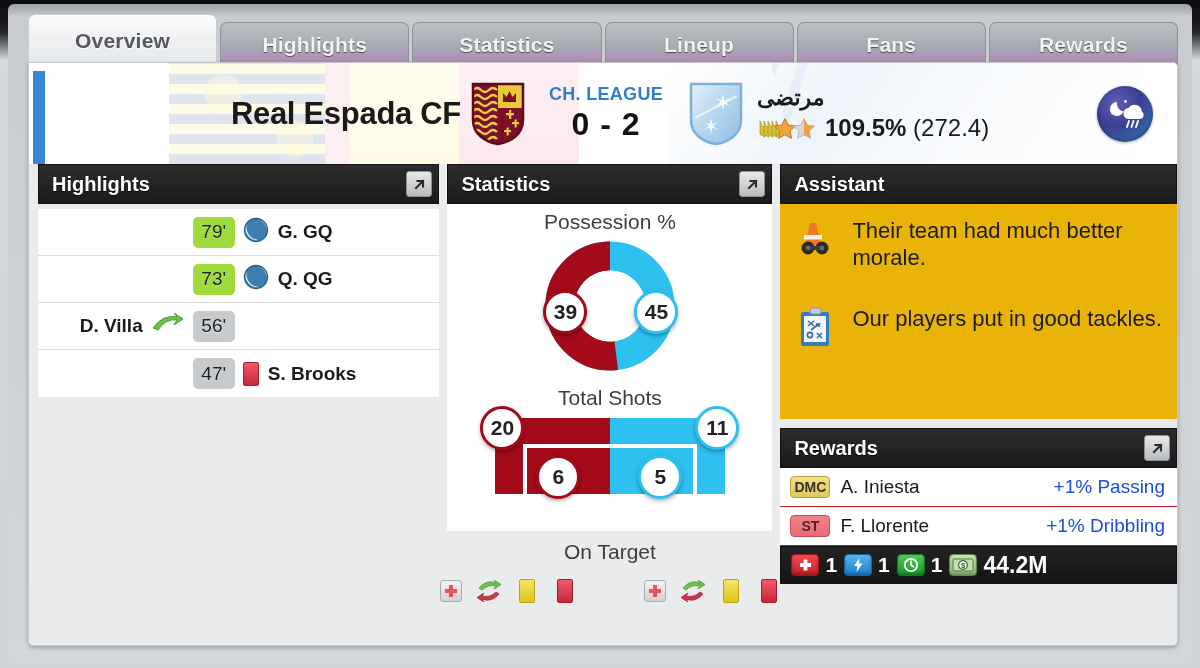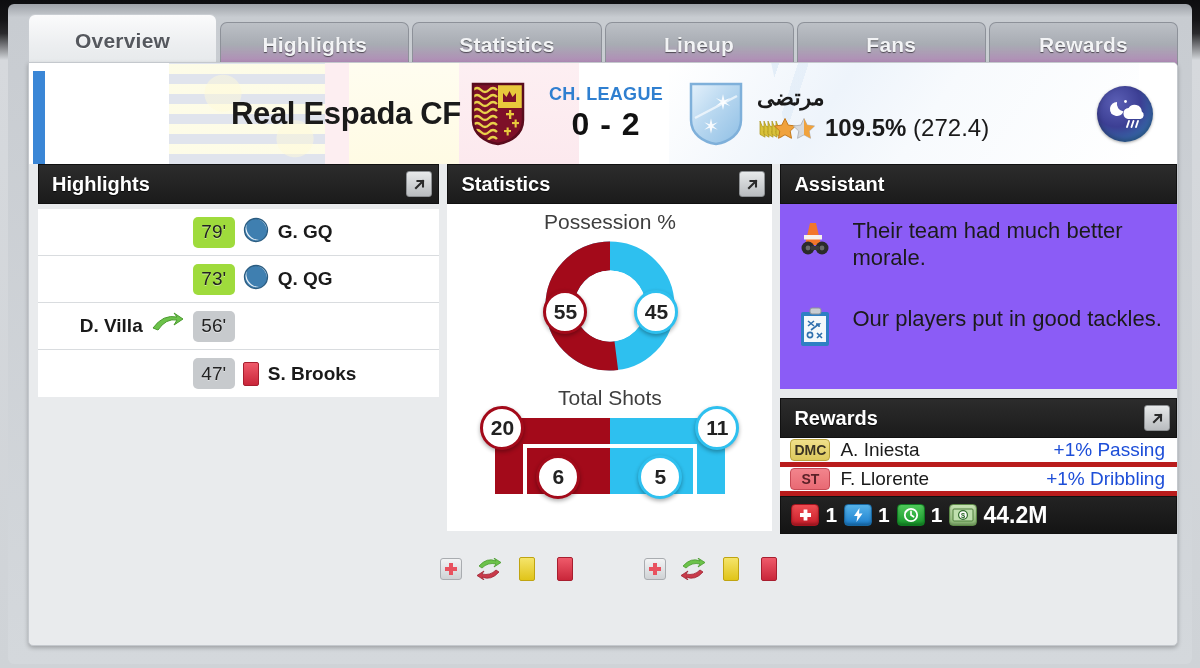--- a/index.html
+++ b/index.html
@@ -207,28 +207,28 @@
   .shots-wrap { position:relative; width:100%; height:130px; margin-top:2px; }
   .icons-row { display:flex; justify-content:center; gap:66px; margin-top:14px; }
   .icon-group { display:flex; gap:14px; }
   .icon-group .ic { width:24px; height:26px; display:flex; align-items:center; justify-content:center; }
   .med-icon {
     width:22px;height:22px;border-radius:3px;
     background:linear-gradient(180deg,#f2f3f4,#cfd2d5); border:1px solid #a9acb0;
     display:flex;align-items:center;justify-content:center;
   }
   
-  .assist-body { background:#8b5cf6; height:185px; padding: 14px 14px 0 14px; }
+  .assist-body { background:#eab308; height:215px; padding: 14px 14px 0 14px; }
   .assist-row { display:flex; gap:14px; align-items:flex-start; margin-bottom: 34px; }
   .assist-icon { width:44px; flex:0 0 44px; display:flex; align-items:center; justify-content:center; }
   .assist-text { font-size:22px; color:#1b1b1b; line-height:1.22; }
   
   .rw-body { background:#e9ebed; }
   .rw-row {
-    height:29px; background:#fff; border-bottom:5px solid #b91c1c;
+    height:39px; background:#fff; border-bottom:1px solid #b91c1c;
     display:flex; align-items:center; padding: 0 12px 0 10px;
   }
   .pos-badge {
     width:40px; height:22px; border-radius:4px;
     display:flex; align-items:center; justify-content:center;
     font-size:14px; font-weight:bold; color:#3a3322; margin-right: 10px;
   }
   .pos-badge.dmc { background: linear-gradient(180deg,#f0e08a,#ddc95d); border:1px solid #b8a23c; }
   .pos-badge.st  { background: linear-gradient(180deg,#f2848c,#e86a74); border:1px solid #c74b56; color:#5a2027; }
   .rw-name { font-size:19px; font-weight:normal; color:#1a1a1a; flex:1 1 auto; }
@@ -484,21 +484,21 @@
 
           <div class="stats-label">Possession %</div>
 
           <div class="donut-wrap">
             <svg width="140" height="140" viewBox="0 0 140 140">
 
               <circle cx="70" cy="70" r="50" fill="none" stroke="#2ec0ef" stroke-width="29"></circle>
               <path d="M70 20 A50 50 0 1 0 76.3 119.6 L76.3 119.6" fill="none" stroke="#a30a1a" stroke-width="29"></path>
               <circle cx="70" cy="70" r="35.5" fill="#fff"></circle>
             </svg>
-            <div class="bubble red" style="left:96px; top:54px;">55</div>
+            <div class="bubble red" style="left:96px; top:54px;">39</div>
             <div class="bubble blue" style="left:187px; top:54px;">45</div>
           </div>
 
           <div class="stats-label">Total Shots</div>
 
           <div class="shots-wrap">
             <svg width="325" height="120" viewBox="0 0 325 120" style="display:block">
 
               <rect x="48" y="6" width="115" height="76" fill="#a30a1a"></rect>
               <rect x="163" y="6" width="115" height="76" fill="#2ec0ef"></rect>
@@ -507,20 +507,21 @@
               <rect x="163" y="32" width="87" height="50" fill="#ffffff"></rect>
               <rect x="80" y="36" width="83" height="46" fill="#a30a1a"></rect>
               <rect x="163" y="36" width="83" height="46" fill="#2ec0ef"></rect>
             </svg>
             <div class="bubble red" style="left:33px; top:-6px;">20</div>
             <div class="bubble blue" style="left:248px; top:-6px;">11</div>
             <div class="bubble red" style="left:89px; top:43px;">6</div>
             <div class="bubble blue" style="left:191px; top:43px;">5</div>
           </div>
 
+          <div class="stats-label" style="margin-top:-2px;">On Target</div>
 
           <div class="icons-row">
             <div class="icon-group">
               <span class="ic">
                 <span class="med-icon">
                     <svg width="14" height="14" viewBox="0 0 14 14">
                       <path d="M5 1 h4 v4 h4 v4 h-4 v4 h-4 v-4 h-4 v-4 h4z" fill="#e8525f"></path>
                     </svg>
                   </span>
               </span>

